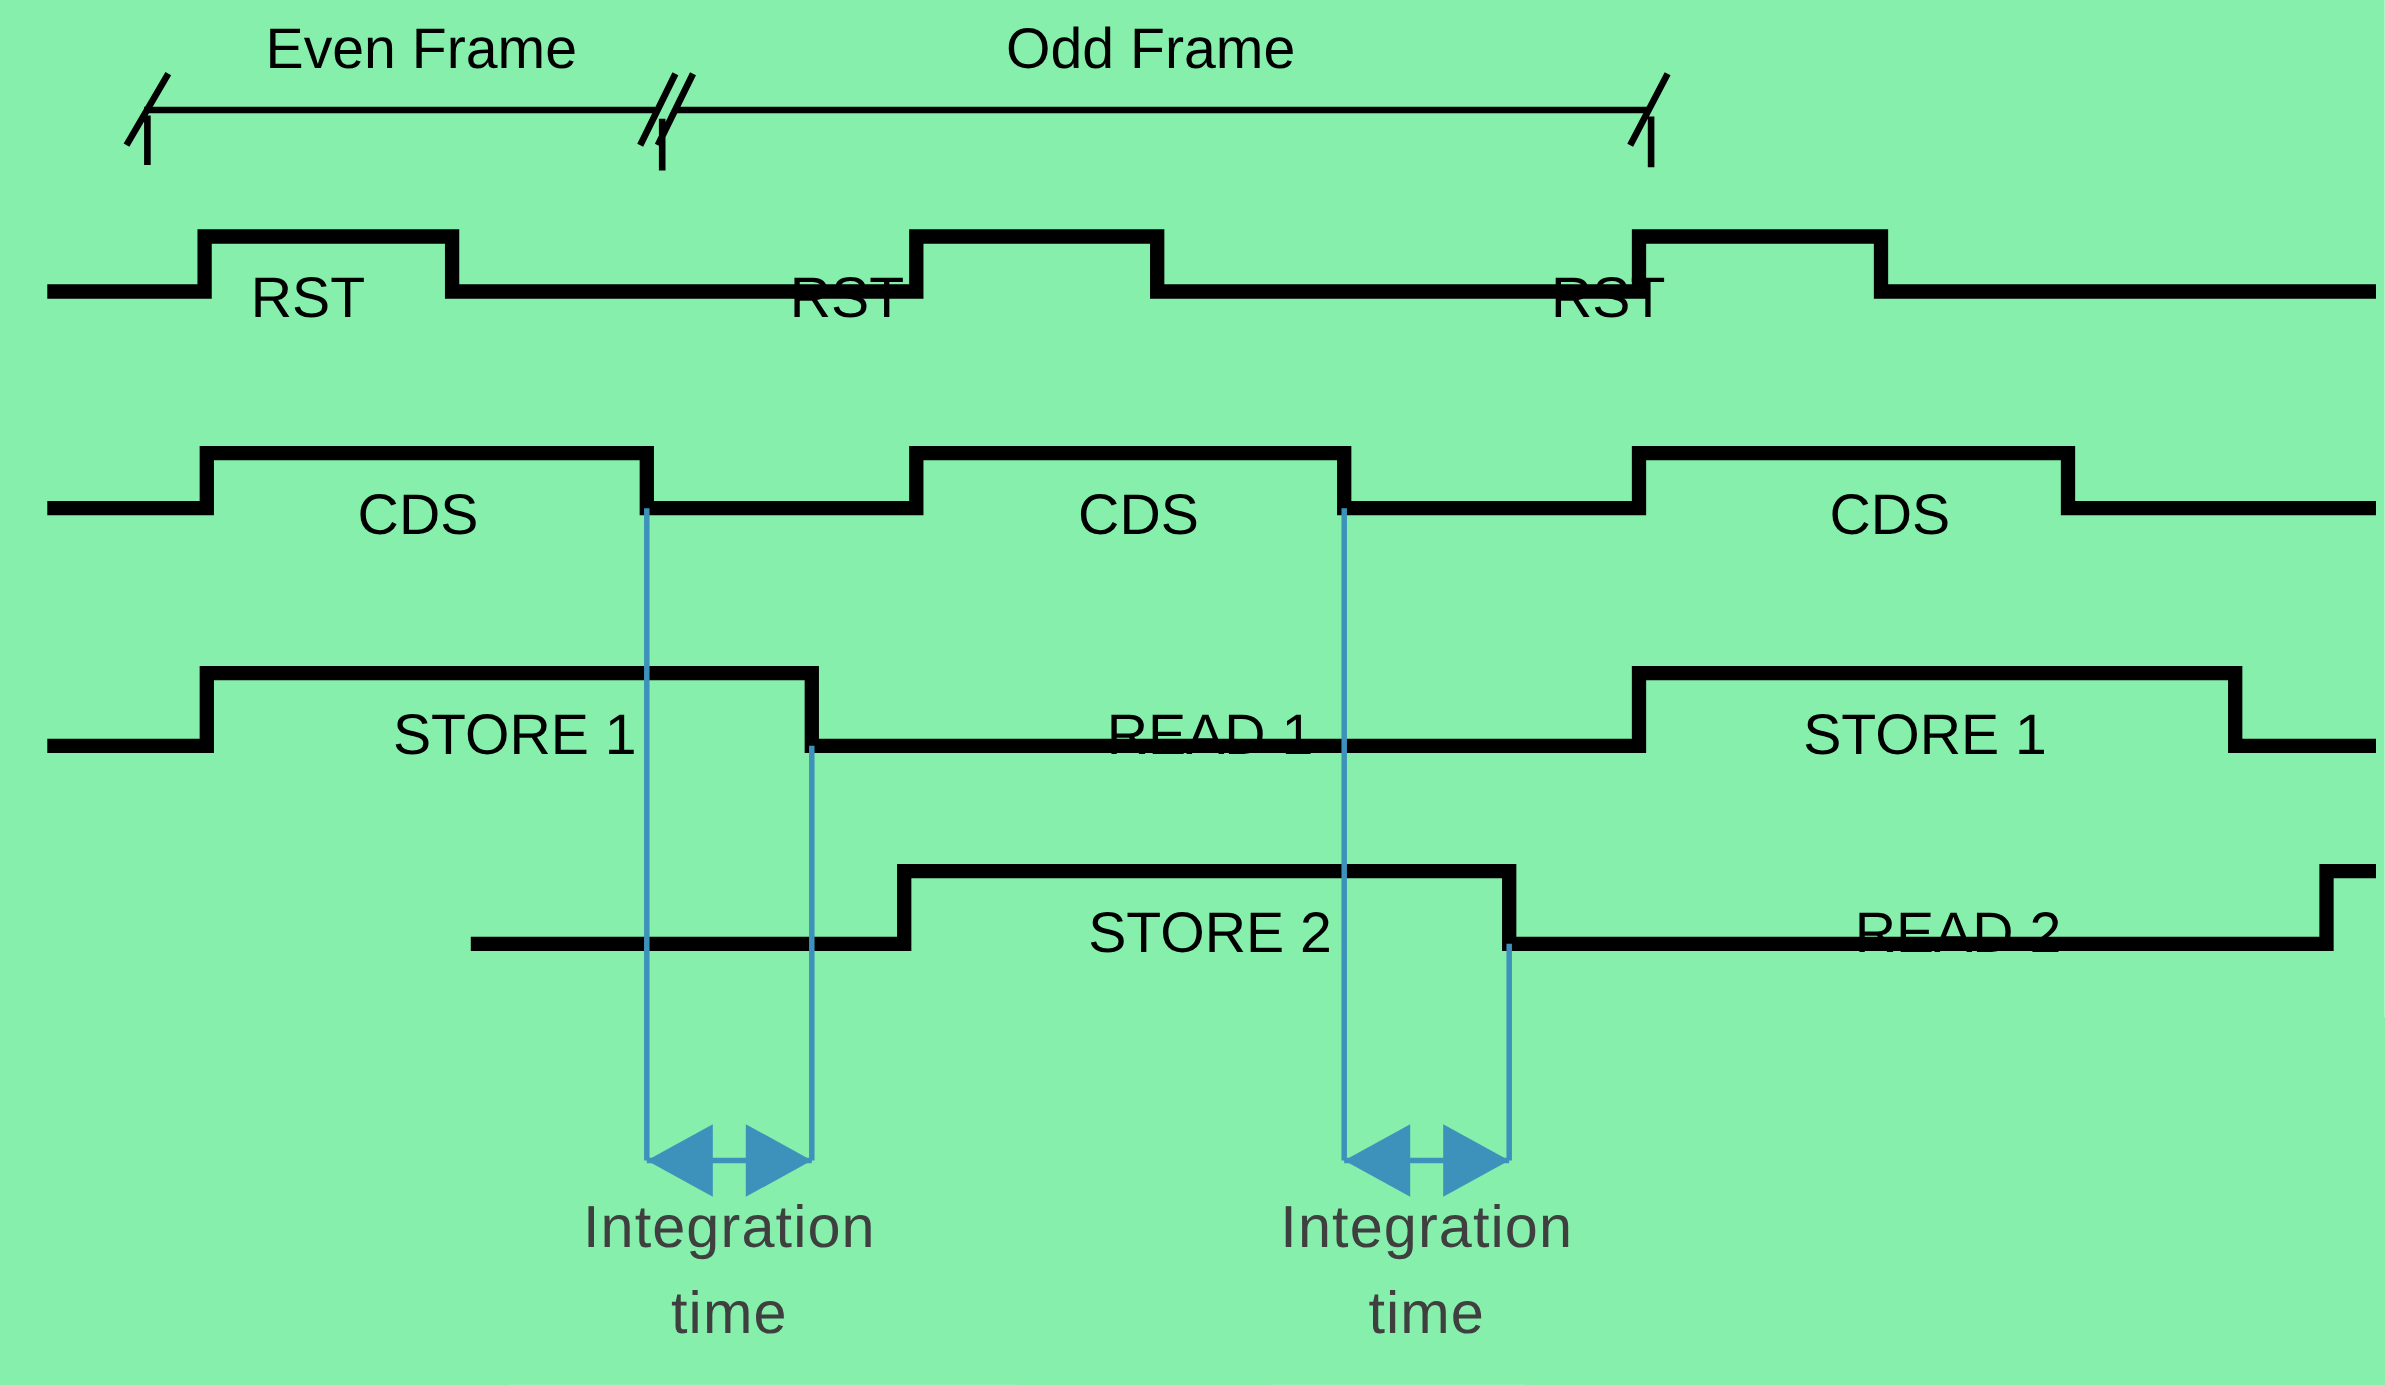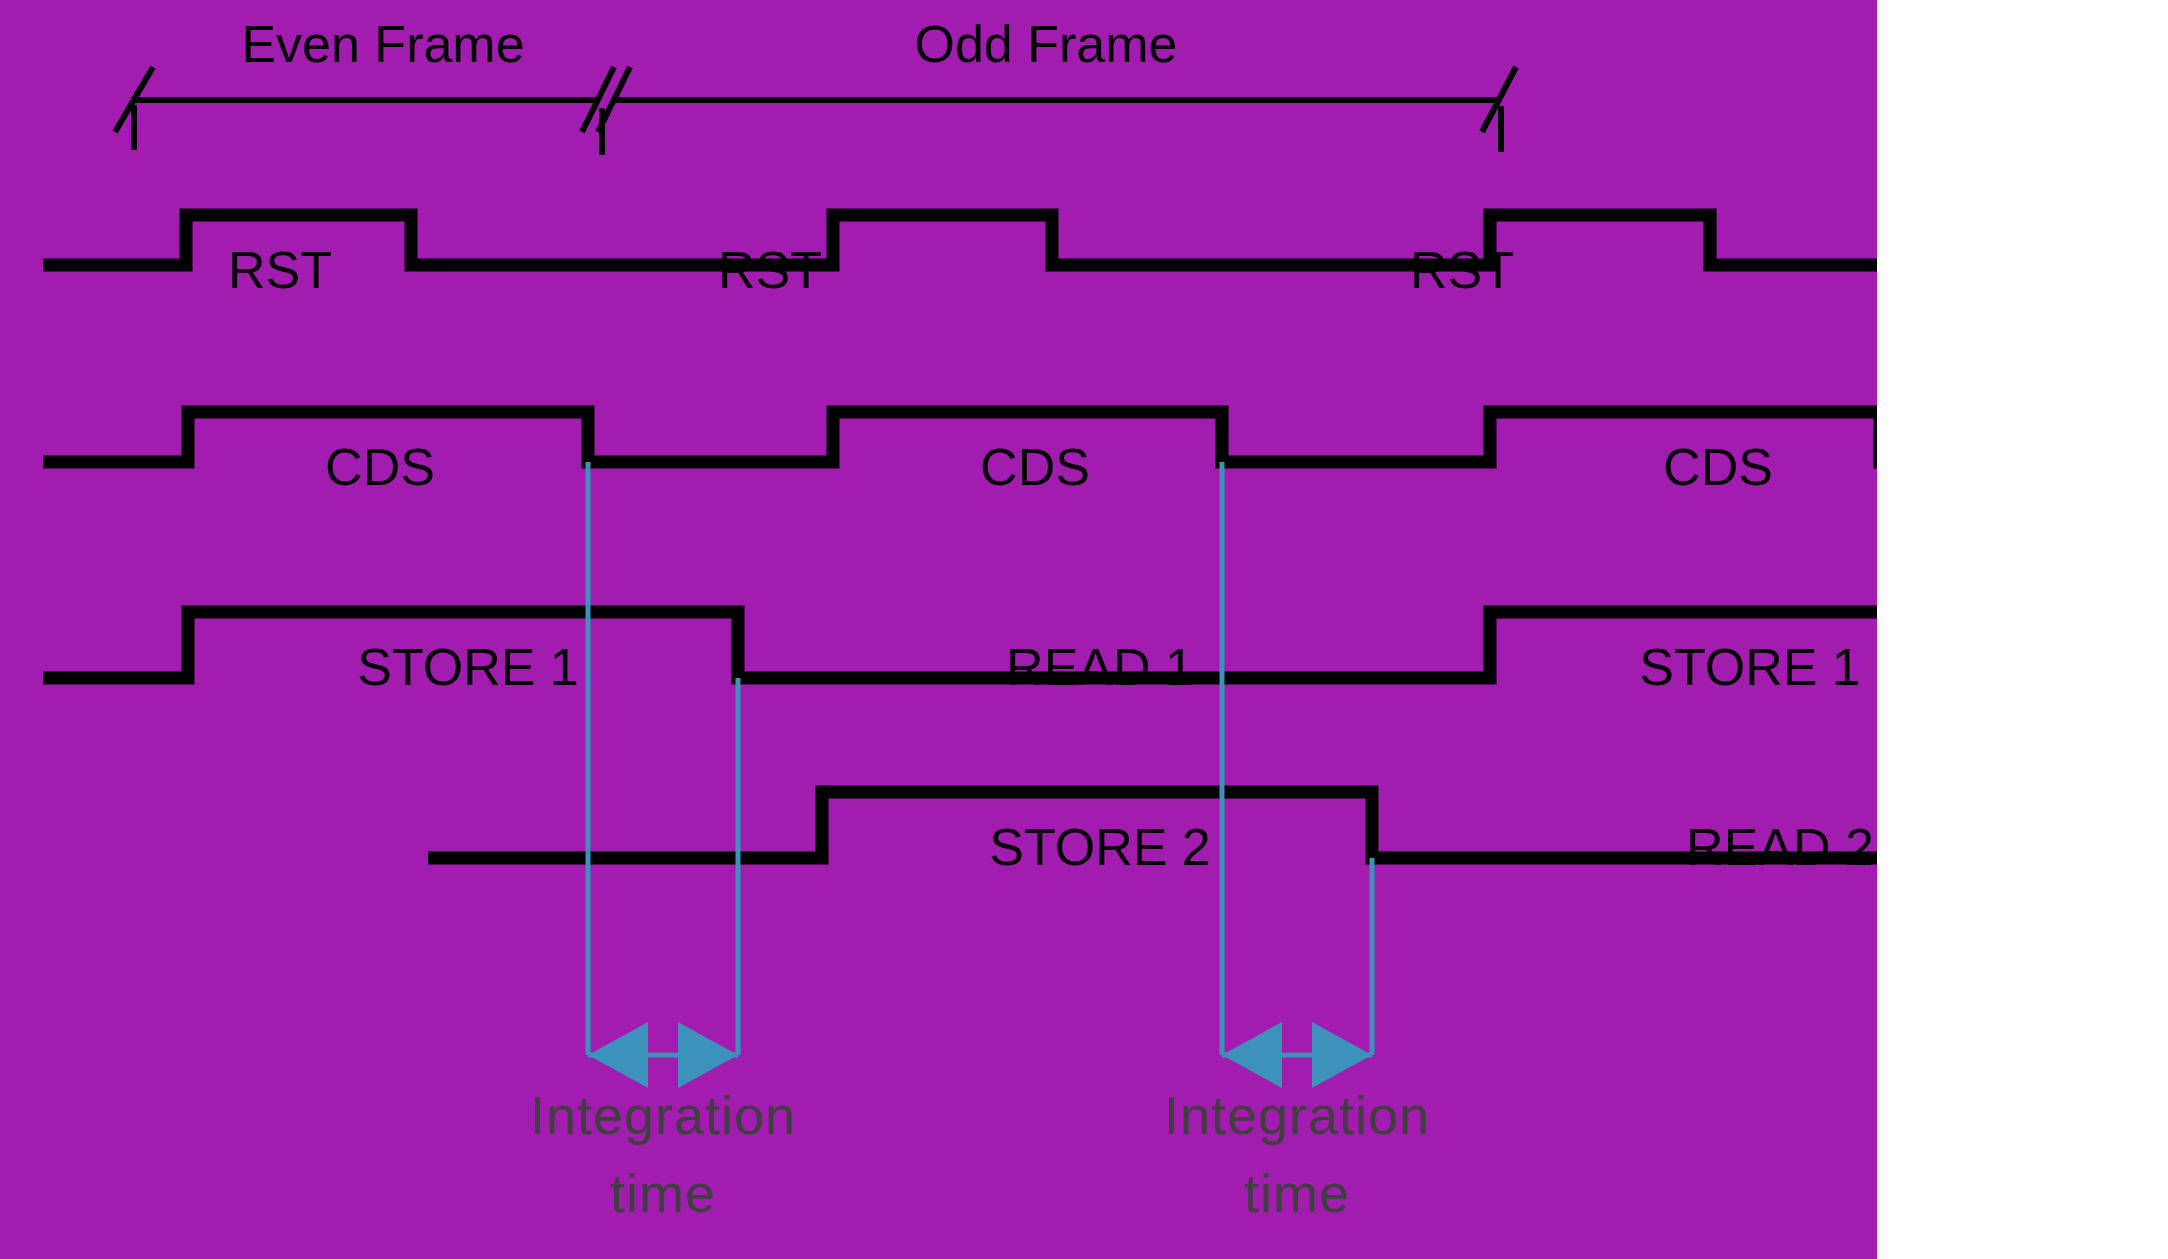--- a/index.html
+++ b/index.html
@@ -5,23 +5,23 @@
   html, body {
     margin: 0;
     padding: 0;
     background: #ffffff;
   }
   body {
     font-family: "Liberation Sans", sans-serif;
   }
   #stage {
     position: relative;
-    width: 1877px;
+    width: 2168px;
     height: 1259px;
-    background: #a21caf;
+    background: #86efac;
     overflow: hidden;
     text-decoration: underline;
   }
   #diagram-svg {
     position: absolute;
     left: 0;
     top: 0;
     width: 2168px;
     height: 1259px;
     display: block;

